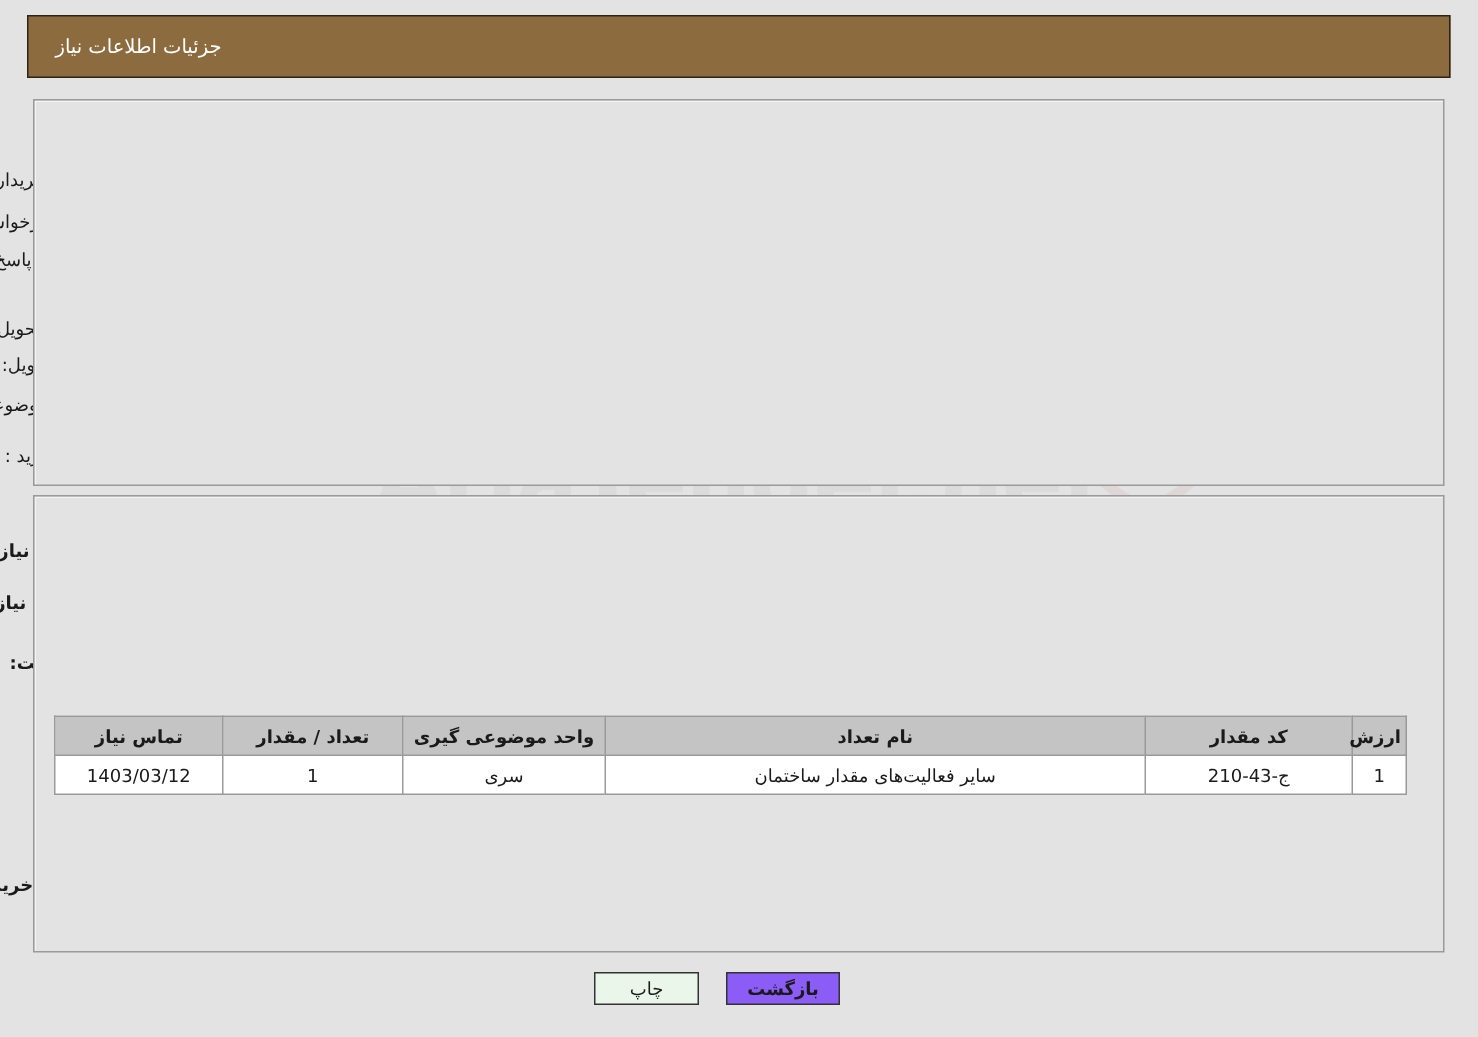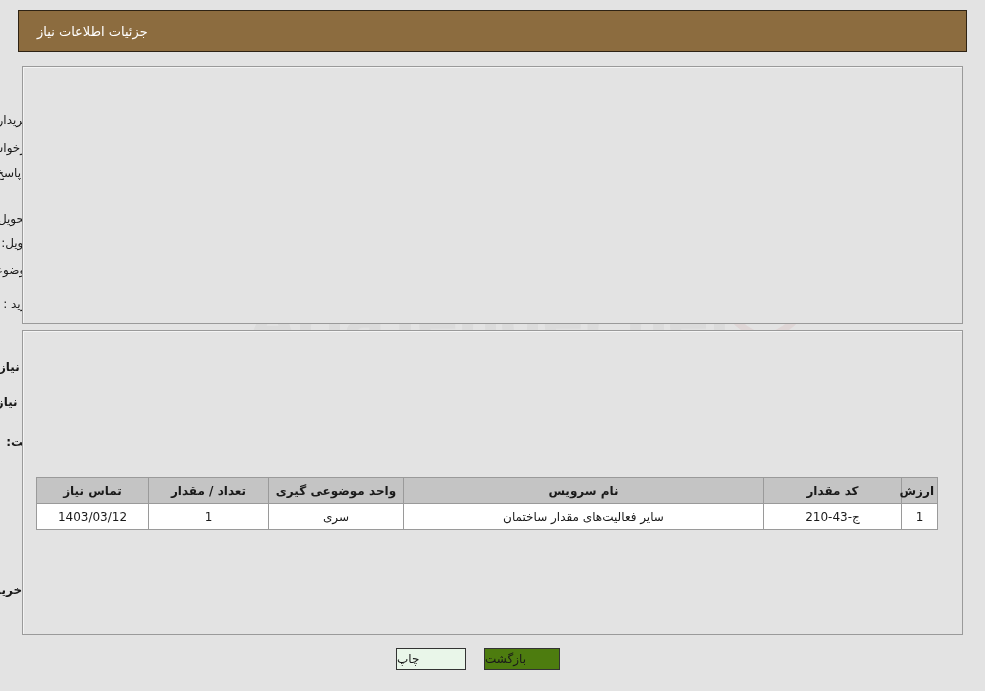--- a/index.html
+++ b/index.html
@@ -231,28 +231,28 @@
   }
 
   
   .btn {
     position: absolute;
     height: 22px;
     border: 1px solid #333333;
     box-sizing: border-box;
     font-size: 12px;
     line-height: 20px;
-    text-align: left;
+    text-align: center;
     cursor: pointer;
     color: #1a1a1a;
     font-family: "DejaVu Sans", "Liberation Sans", sans-serif;
     padding: 0;
   }
   .btn.print  { background: #e9f6e9; }
-  .btn.back   { background: #4d7c0f; }
+  .btn.back   { background: #8b5cf6; font-weight: bold; }
 </style>
 </head>
 <body>
 
 <div class="watermark">
   <svg class="wm-shield" viewBox="0 0 104 126">
     <path d="M52 3 L100 21 V62 C100 93 78 113 52 123 C26 113 4 93 4 62 V21 Z" fill="none" stroke="#d9b9b9" stroke-width="7"></path>
     <path d="M52 33 L74 78 H62 L52 56 L42 78 H30 Z" fill="#d9b9b9"></path>
   </svg>
   <span class="wm-text">AriaTender.net</span>
@@ -328,21 +328,21 @@
         <col style="width:138px">
         <col style="width:360px">
       <col style="width:135px">
         <col style="width:120px">
         <col style="width:112px">
     </colgroup>
     <thead>
       <tr>
         <th>ارزش</th>
         <th>کد مقدار</th>
-        <th>نام سرویس</th>
+        <th>نام تعداد</th>
         <th>واحد موضوعی گیری</th>
         <th>تعداد / مقدار</th>
         <th>تماس نیاز</th>
       </tr>
     </thead>
     <tbody>
       <tr>
         <td>1</td>
         <td>ج-43-210</td>
         <td>سایر فعالیت‌های مقدار ساختمان</td>

